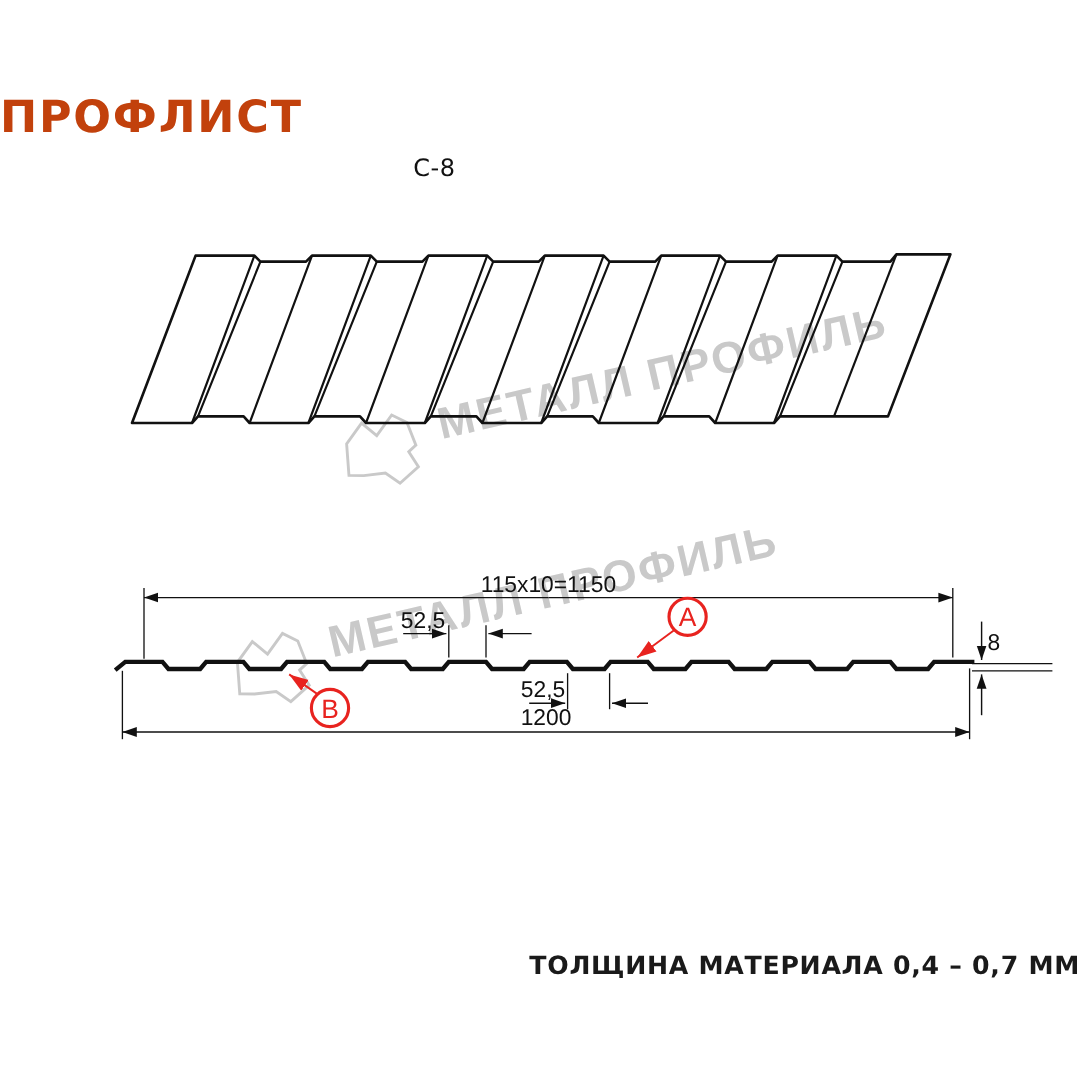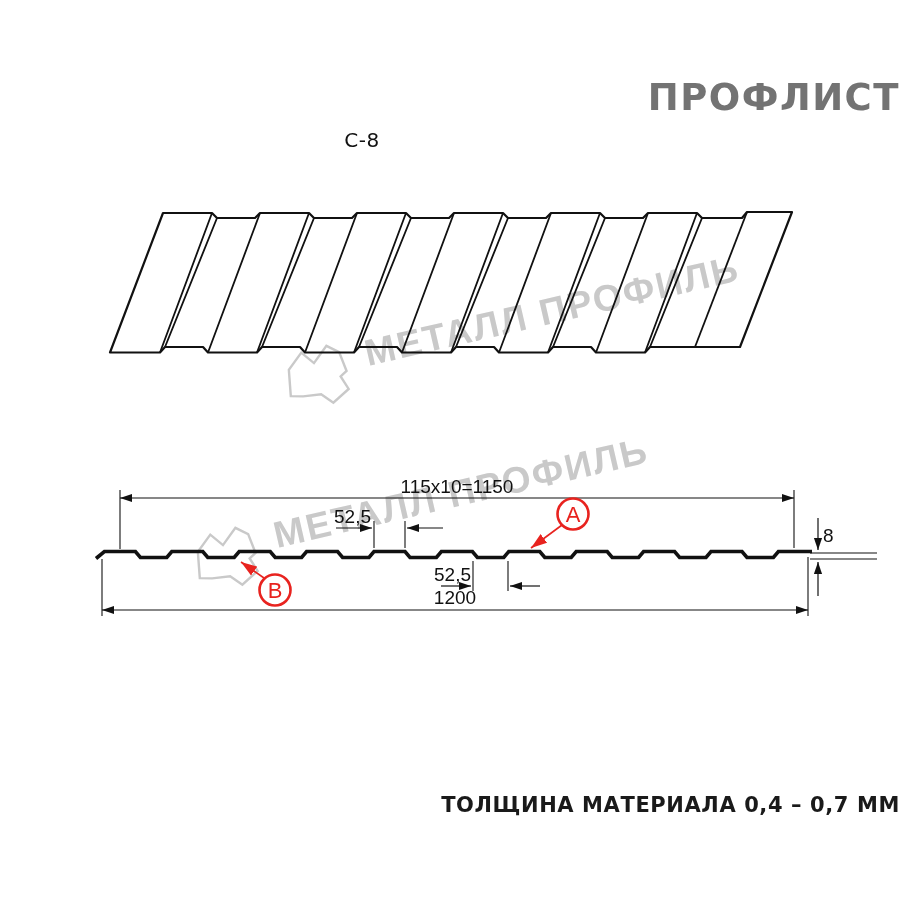--- a/index.html
+++ b/index.html
@@ -1,20 +1,20 @@
 <!DOCTYPE html>
 <html><head>
 <meta charset="utf-8">
 <style>
   html,body{margin:0;padding:0;background:#fff;}
   #canvas{position:relative;width:900px;height:900px;background:#fff;overflow:hidden;
           font-family:"Liberation Sans",sans-serif;}
-  .page-title{position:absolute;top:76px;left:0;width:900px;text-align:right;
+  .page-title{position:absolute;top:76px;left:0;width:900px;text-align:left;
       font-family:"DejaVu Sans",sans-serif;font-size:37px;font-weight:800;
-      letter-spacing:1.5px;color:#737373;}
+      letter-spacing:1.5px;color:#c2410c;}
   .page-subtitle{position:absolute;top:128px;left:0;width:724px;text-align:center;
       font-family:"DejaVu Sans",sans-serif;font-size:20px;font-weight:500;
       letter-spacing:.5px;color:#111;}
   .footer-note{position:absolute;top:793px;left:0;width:900px;text-align:right;
       font-family:"DejaVu Sans",sans-serif;font-size:21px;font-weight:600;
       letter-spacing:.6px;color:#1a1a1a;}
   svg{position:absolute;display:block;}
   #svg-3d{left:60px;top:195px;}
   #svg-section{left:55px;top:440px;}
   .ink{stroke:#111;fill:none;}

